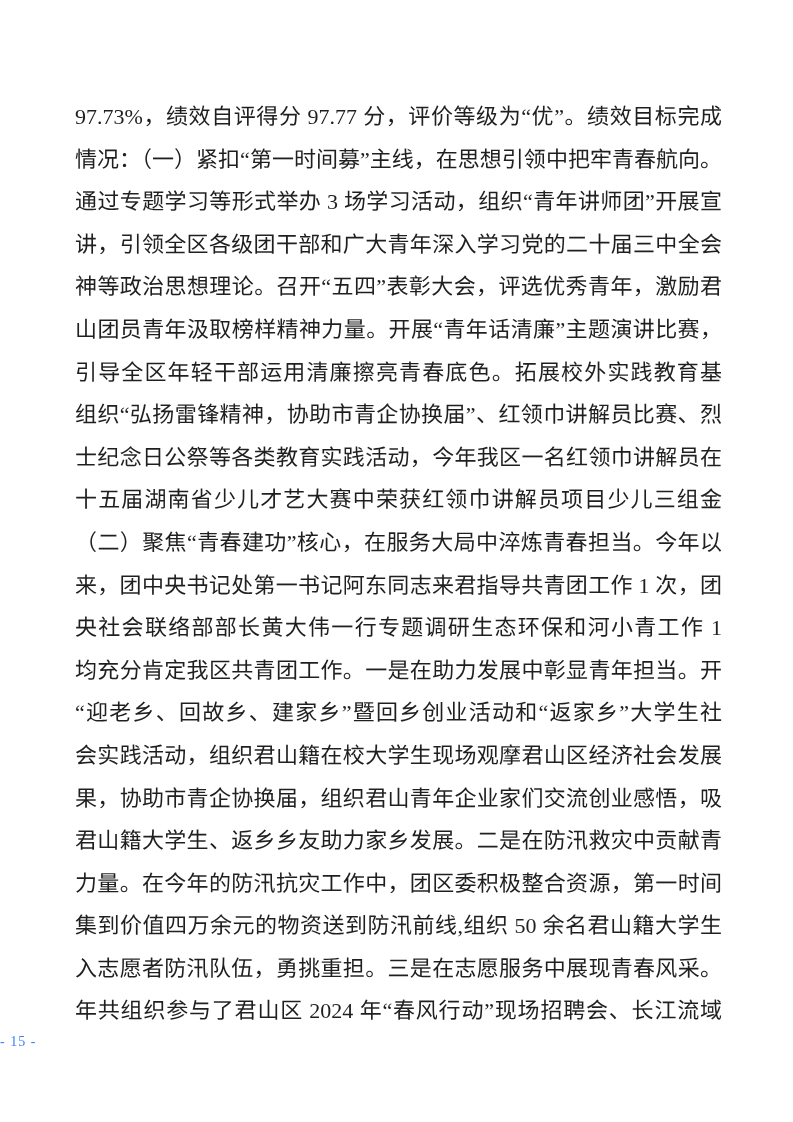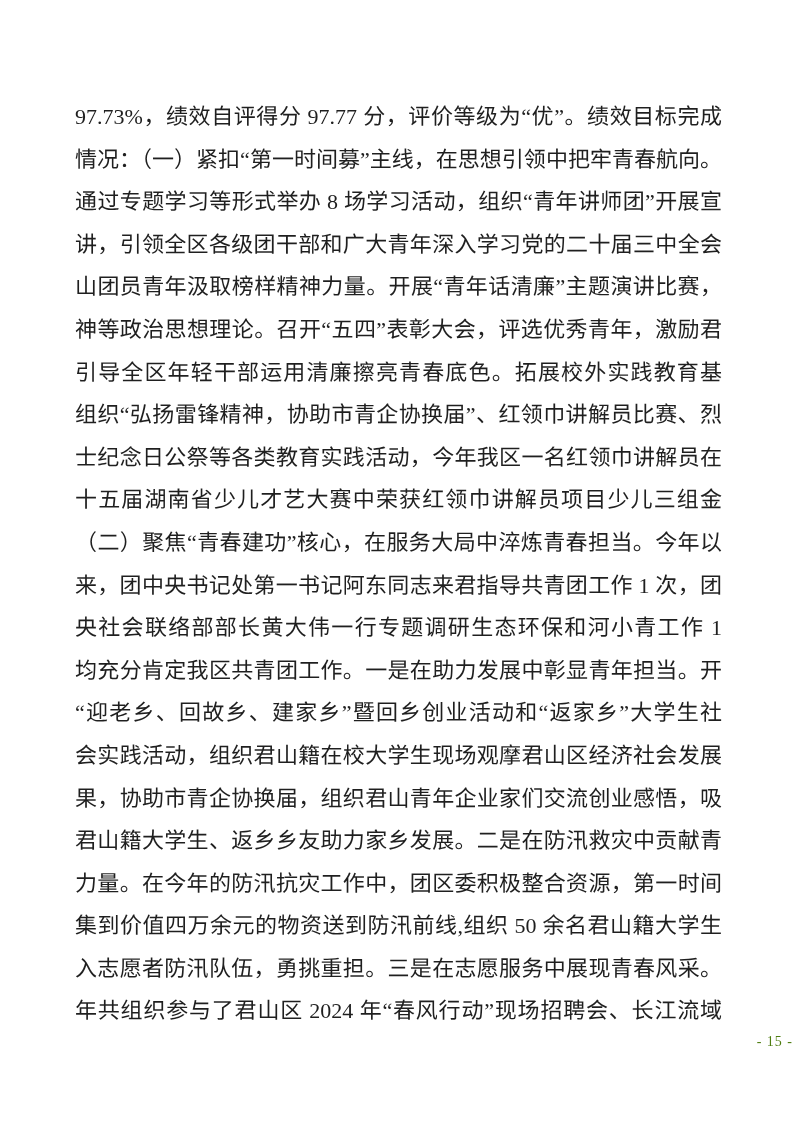--- a/index.html
+++ b/index.html
@@ -32,38 +32,38 @@
       text-justify: inter-character;
       white-space: normal;
       height: 42.6px;
       overflow: hidden;
     }
     .page-footer {
       position: absolute;
       left: 0;
       right: 0;
       top: 1034px;
-      text-align: right;
+      text-align: left;
       font-size: 14px;
       letter-spacing: 1px;
-      color: #4d7c0f;
+      color: #3b82f6;
       font-family: "Liberation Serif", "DejaVu Serif", serif;
     }
   </style>
 </head>
 <body>
 
 <div class="page">
   <div class="body-text">
     <div class="text-line">97.73%，绩效自评得分 97.77 分，评价等级为“优”。绩效目标完成</div>
     <div class="text-line">情况：（一）紧扣“第一时间募”主线，在思想引领中把牢青春航向。</div>
-    <div class="text-line">通过专题学习等形式举办 8 场学习活动，组织“青年讲师团”开展宣</div>
+    <div class="text-line">通过专题学习等形式举办 3 场学习活动，组织“青年讲师团”开展宣</div>
     <div class="text-line">讲，引领全区各级团干部和广大青年深入学习党的二十届三中全会精</div>
+    <div class="text-line">神等政治思想理论。召开“五四”表彰大会，评选优秀青年，激励君</div>
     <div class="text-line">山团员青年汲取榜样精神力量。开展“青年话清廉”主题演讲比赛，</div>
-    <div class="text-line">神等政治思想理论。召开“五四”表彰大会，评选优秀青年，激励君</div>
     <div class="text-line">引导全区年轻干部运用清廉擦亮青春底色。拓展校外实践教育基地，</div>
     <div class="text-line">组织“弘扬雷锋精神，协助市青企协换届”、红领巾讲解员比赛、烈</div>
     <div class="text-line">士纪念日公祭等各类教育实践活动，今年我区一名红领巾讲解员在第</div>
     <div class="text-line">十五届湖南省少儿才艺大赛中荣获红领巾讲解员项目少儿三组金奖。</div>
     <div class="text-line">（二）聚焦“青春建功”核心，在服务大局中淬炼青春担当。今年以</div>
     <div class="text-line">来，团中央书记处第一书记阿东同志来君指导共青团工作 1 次，团中</div>
     <div class="text-line">央社会联络部部长黄大伟一行专题调研生态环保和河小青工作 1 次，</div>
     <div class="text-line">均充分肯定我区共青团工作。一是在助力发展中彰显青年担当。开展</div>
     <div class="text-line">“迎老乡、回故乡、建家乡”暨回乡创业活动和“返家乡”大学生社</div>
     <div class="text-line">会实践活动，组织君山籍在校大学生现场观摩君山区经济社会发展成</div>

